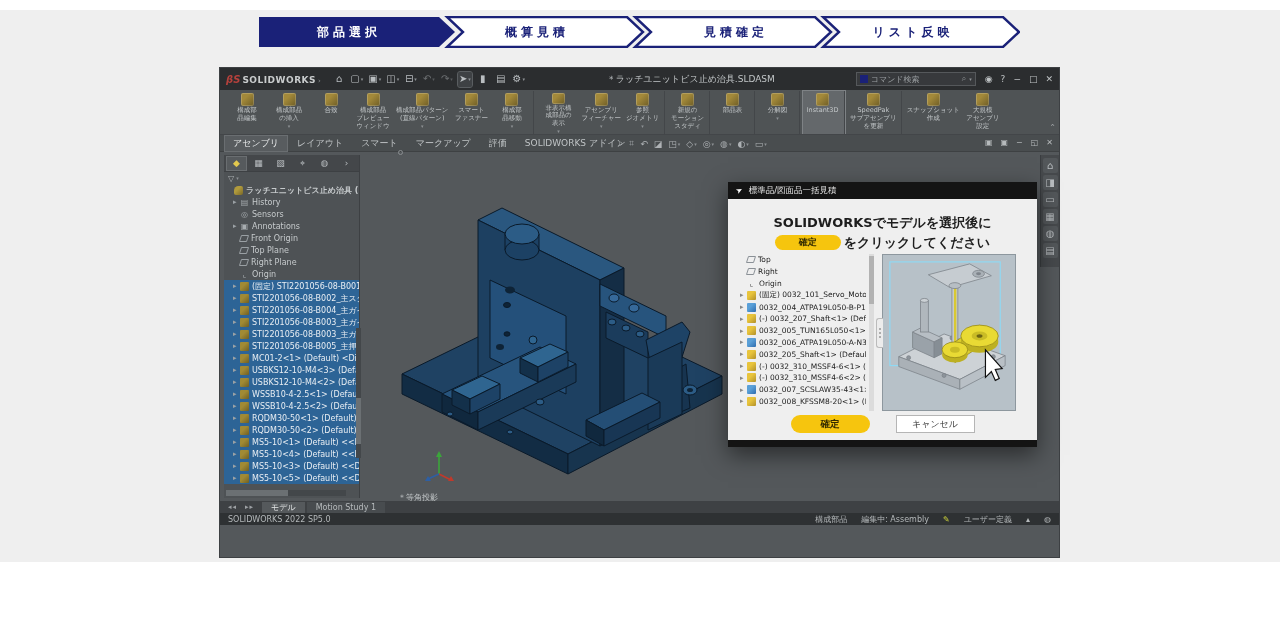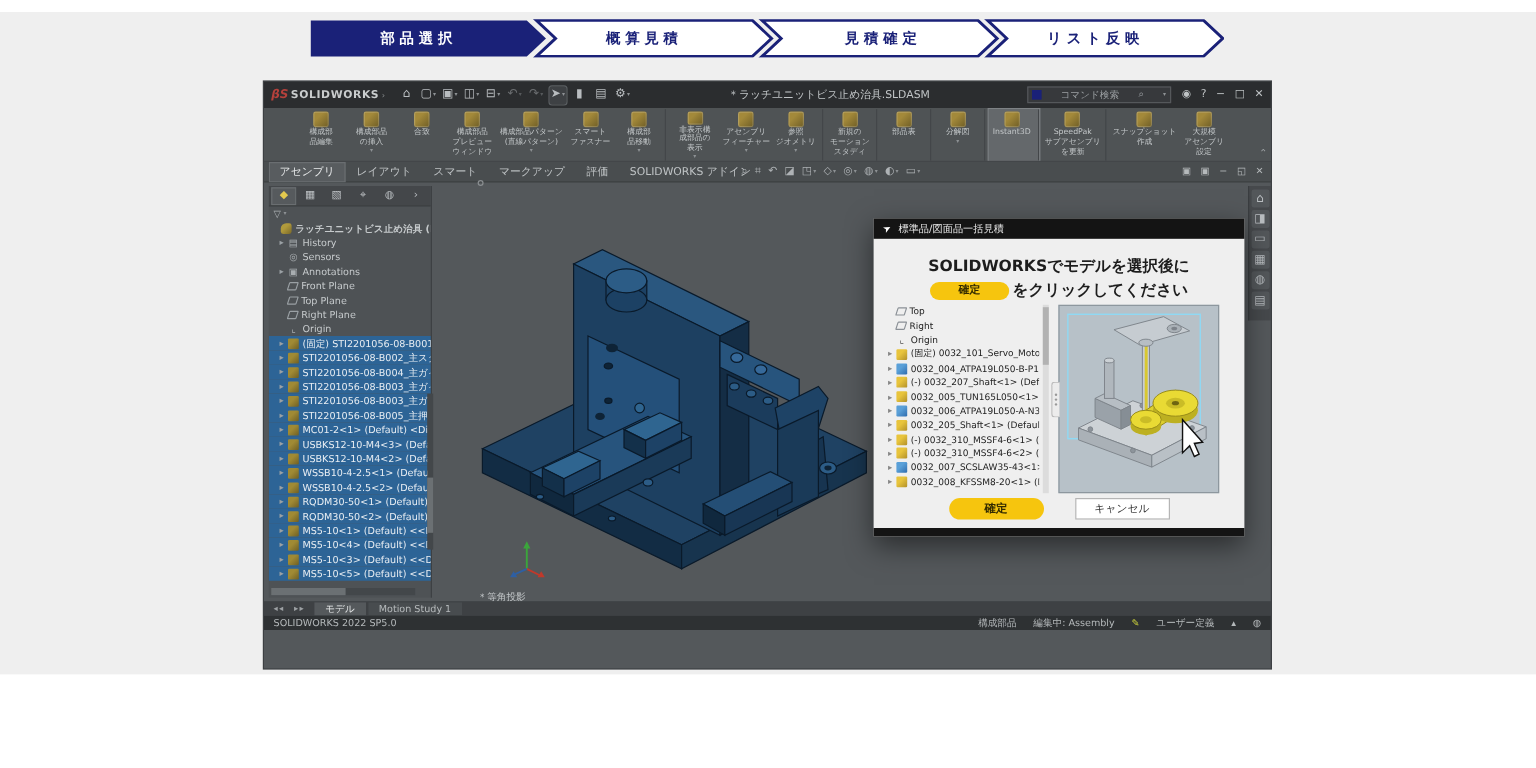--- a/index.html
+++ b/index.html
@@ -26,27 +26,27 @@
   .tb-icons { display:flex; align-items:center; gap:4px; }
   .tb-ic { height:15px; min-width:14px; display:flex; align-items:center; justify-content:center; gap:1px;
            color:#b9bdc0; font-size:10px; border-radius:2px; }
   .tb-ic .g { font-size:10px; line-height:1; }
   .tb-ic.pressed { background:#3e4144; outline:1px solid #5a5e61; }
   .tb-ic.dim { opacity:.45; }
   .caret { display:none; font-size:5px; color:#8d9194; }
   .caret.show { display:inline; }
   .tb-title { flex:1; text-align:center; font-size:9px; color:#c2c6c8; white-space:nowrap; overflow:hidden; }
   .tb-search { width:120px; height:14px; background:#37393c; border:1px solid #55585b; display:flex; align-items:center;
-               gap:16px; padding:0 3px; font-size:8px; color:#9ca0a3; }
+               gap:3px; padding:0 3px; font-size:8px; color:#9ca0a3; }
   .tb-search .badge { width:8px; height:8px; background:#1a2178; }
   .tb-search .ph { flex:1; }
   .tb-right { display:flex; gap:8px; align-items:center; font-size:9px; color:#bfc3c5; margin-left:6px; }
 
   .sw-ribbon { height:45px; background:#4f5355; border-bottom:1px solid #434649; display:flex; align-items:stretch;
-               padding:1px 14px 0 6px; position:relative; overflow:hidden;justify-content:center; }
+               padding:1px 14px 0 6px; position:relative; overflow:hidden; }
   .rb-btn { min-width:42px; padding:1px 2px 0 2px; display:flex; flex-direction:column; align-items:center;
             font-size:6.5px; line-height:1.2; color:#c3c7c9; text-align:center; white-space:pre-line; }
   .rb-btn .rb-icon { width:13px; height:13px; margin:1px 0; border-radius:2px;
             background:linear-gradient(135deg,#a3893a 35%,#6e5d26); box-shadow:inset 0 0 0 1px rgba(255,255,255,.18); }
   .rb-btn.active { background:#64686b; outline:1px solid #7e8285; }
   .rb-btn.gsep { border-right:1px solid #434649; padding-right:4px; margin-right:3px; }
   .rb-collapse { position:absolute; right:3px; bottom:2px; color:#9da1a4; font-size:8px; }
 
   .sw-tabrow { height:17px; background:#494d4f; display:flex; align-items:center; padding:0 4px; border-bottom:1px solid #3e4143; position:relative; }
   .sw-tab { padding:2px 9px; font-size:9px; color:#bfc3c5; white-space:nowrap; }
@@ -486,21 +486,21 @@
 
           <div class="tree-row child">
             <span class="expander show">▸</span>
             <span class="ticon" data-icon="annotations"></span>
             <span>Annotations</span>
           </div>
 
           <div class="tree-row child">
             <span class="expander">▸</span>
             <span class="ticon" data-icon="plane"></span>
-            <span>Front Plane</span>
+            <span>Front Origin</span>
           </div>
 
           <div class="tree-row child">
             <span class="expander">▸</span>
             <span class="ticon" data-icon="plane"></span>
             <span>Top Plane</span>
           </div>
 
           <div class="tree-row child">
             <span class="expander">▸</span>

